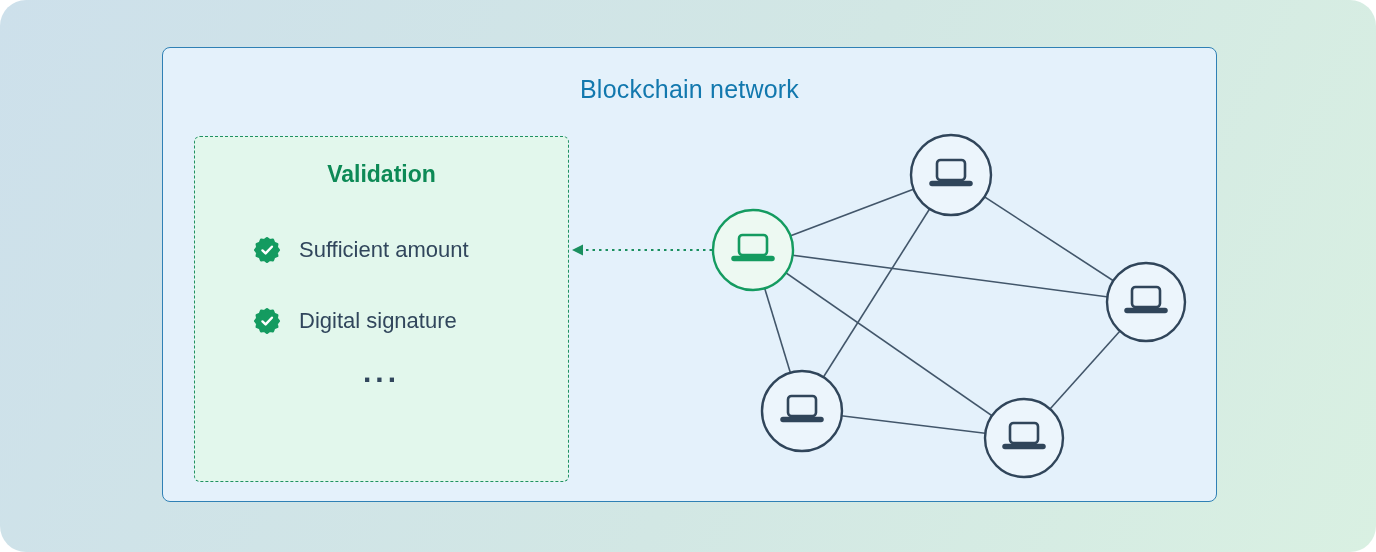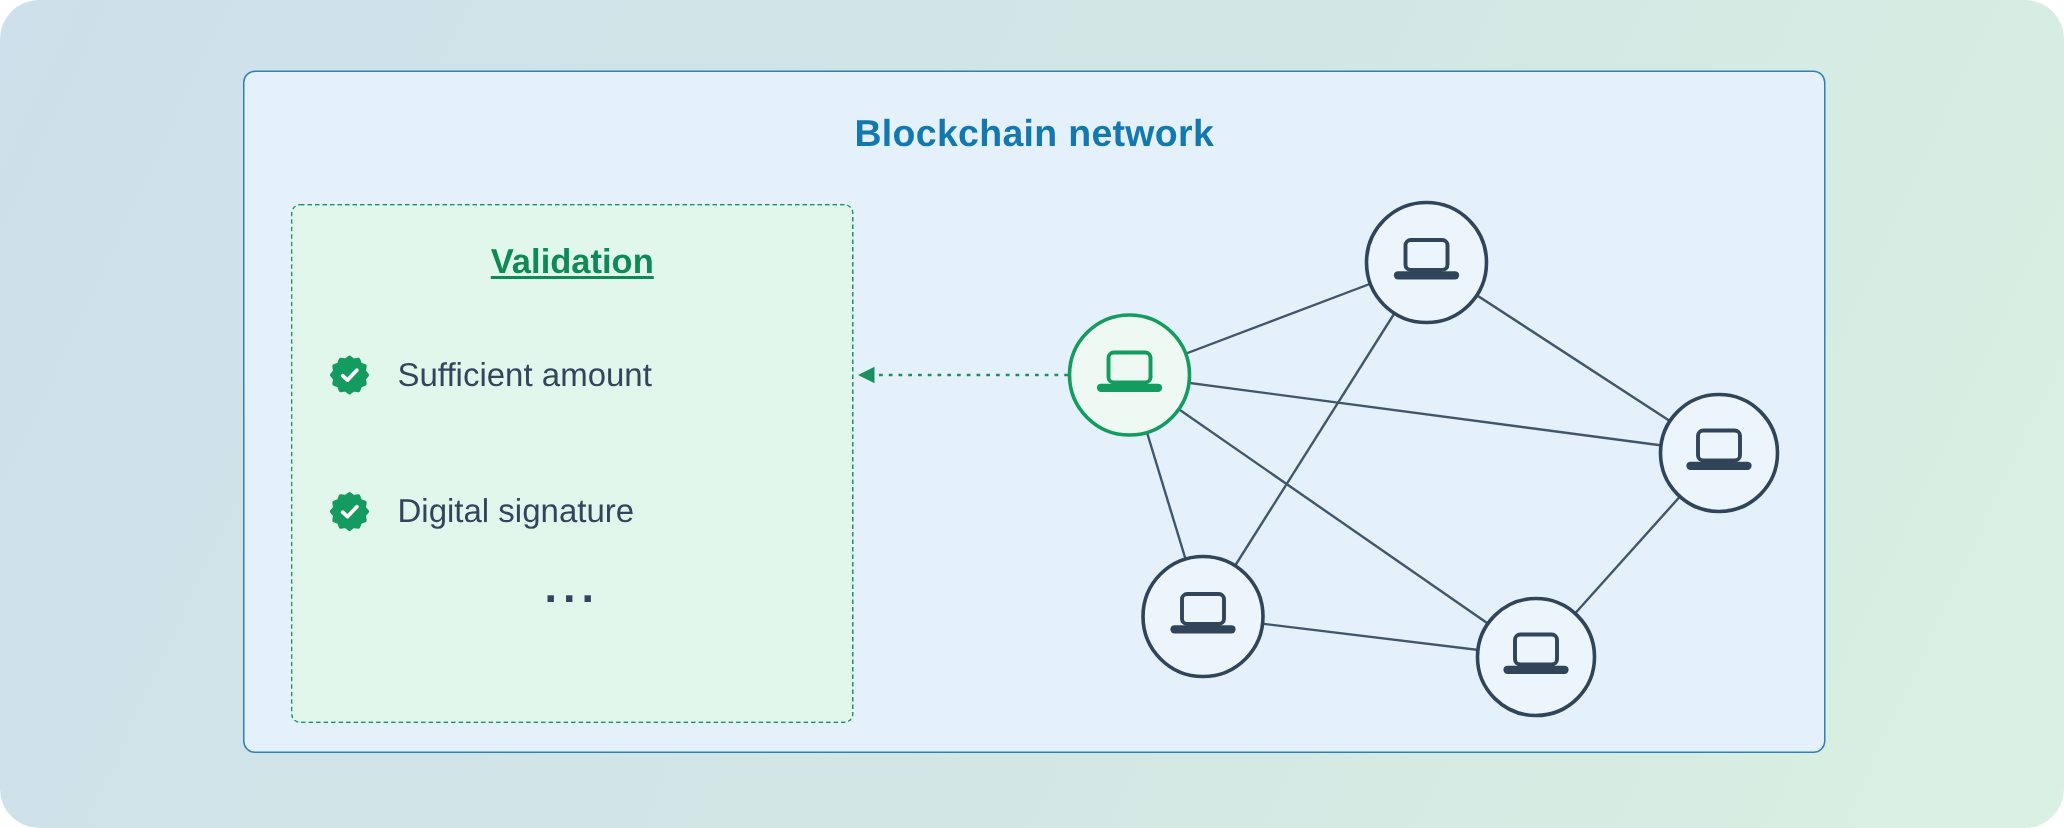--- a/index.html
+++ b/index.html
@@ -6,33 +6,33 @@
   html,body { width:1376px; height:552px; background:#ffffff; font-family:"Liberation Sans", sans-serif; }
   .page {
     position:relative; width:1376px; height:552px; overflow:hidden; border-radius:26px;
     background:linear-gradient(115deg,#cde0eb 0%,#d2e7e4 55%,#d9f0e2 100%);
   }
   .panel {
     position:absolute; left:162px; top:47px; width:1055px; height:455px;
     border:1.5px solid #2f80b5; border-radius:8px; background:#e4f1fb;
   }
   .panel-title {
-    margin-top:27px; text-align:center; font-size:25px; font-weight:700;
+    margin-top:27px; text-align:center; font-size:25px; font-weight:400;
     color:#1278ae; letter-spacing:.2px;
   }
   .validation-box {
     position:absolute; left:31px; top:88px; width:375px; height:346px;
     border:1.6px dashed #1f9161; border-radius:6px; background:#e2f7ec;
   }
   .validation-title {
-    margin-top:24px; text-align:center; font-size:23px; font-weight:700; color:#0d8a56;text-decoration:underline;
+    margin-top:24px; text-align:center; font-size:23px; font-weight:700; color:#0d8a56;
   }
   .validation-list {
-    list-style:none; margin-top:48px; padding-left:24px;
-    display:flex; flex-direction:column; gap:63px;
+    list-style:none; margin-top:48px; padding-left:58px;
+    display:flex; flex-direction:column; gap:43px;
   }
   .v-item { display:flex; align-items:center; gap:18px; height:28px; }
   .badge { width:28px; height:28px; flex:0 0 28px; }
   .v-label { font-size:22px; color:#31465c; }
   .ellipsis {
     margin-top:22px; text-align:center; font-size:30px; font-weight:700;
     color:#31465c; line-height:30px; height:30px; letter-spacing:4px;
   }
   #network-svg { position:absolute; left:0; top:0; width:1376px; height:552px; pointer-events:none; }
 </style>

